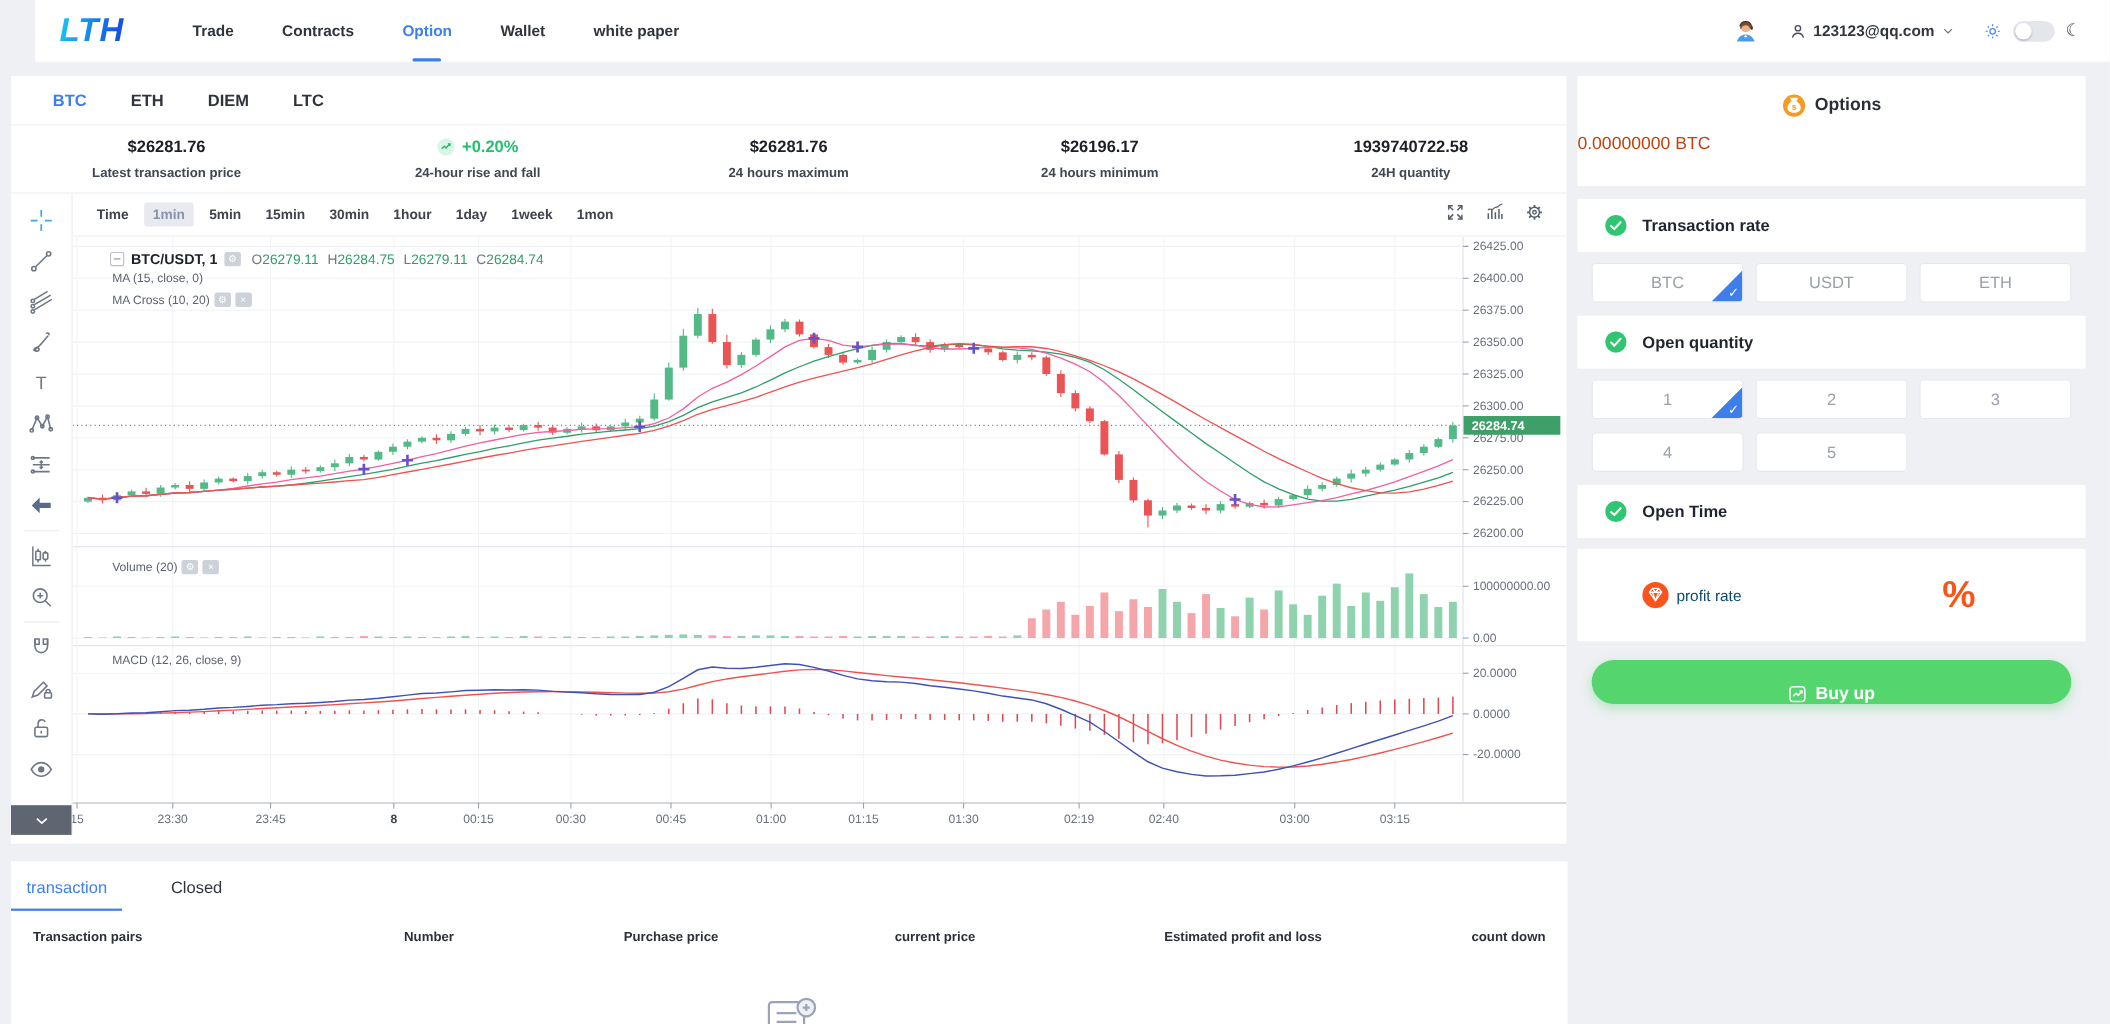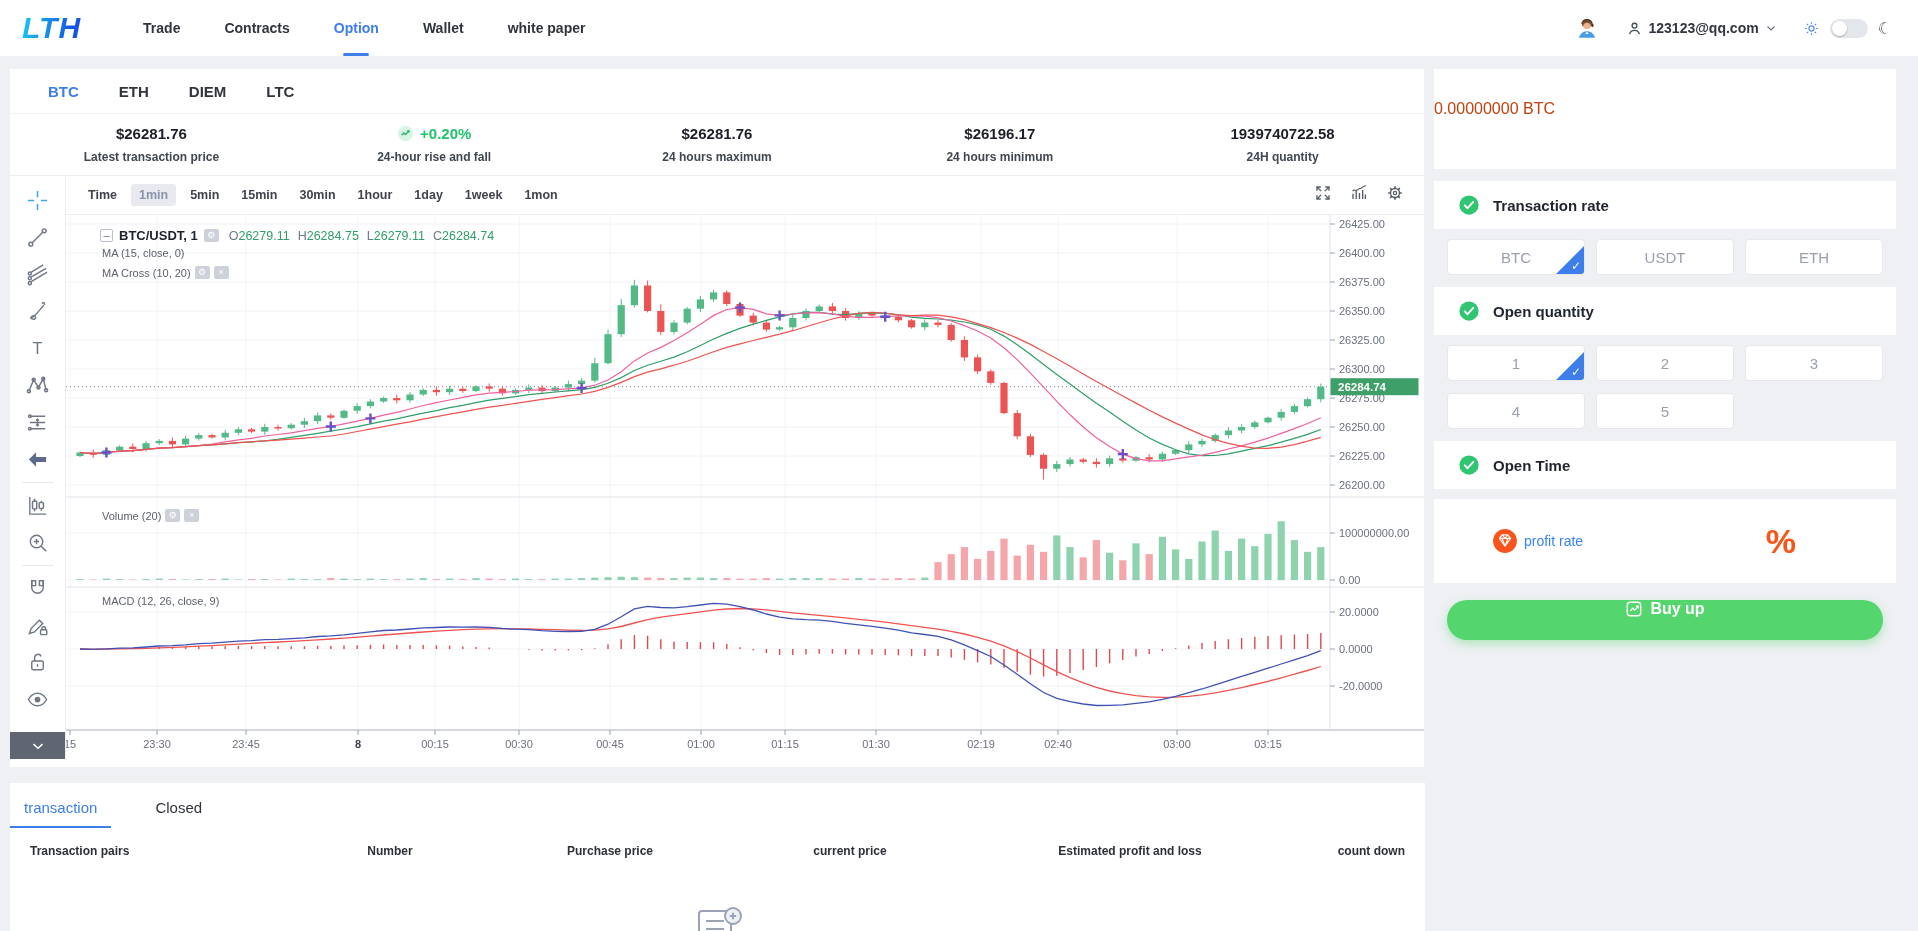--- a/index.html
+++ b/index.html
@@ -1,21 +1,21 @@
 <!DOCTYPE html>
 <html><head>
 <meta charset="utf-8">
 <style>
   * { margin:0; padding:0; box-sizing:border-box; }
   html,body { width:1918px; height:931px; overflow:hidden; background:#eef0f3;
     font-family:"Liberation Sans","DejaVu Sans",sans-serif; }
   .card { background:#fff; }
 
   
-  .topnav { height:57px; background:#fff; display:flex; align-items:center; border-bottom:1px solid #f0f1f3; }
+  .topnav { height:57px; background:#fff; display:flex; align-items:center; border-bottom:1px solid #f0f1f3;margin-left:32px; }
   .logo { margin-left:22px; font-size:30px; font-weight:800; font-style:italic; letter-spacing:1px;
     background:linear-gradient(100deg,#17bdf2 10%,#1453e6 85%); -webkit-background-clip:text; background-clip:text; color:transparent; cursor:pointer;}
   .nav-menu { display:flex; margin-left:62px; gap:44px; height:100%; align-items:center; }
   .nav-item { position:relative; font-size:14px; font-weight:700; color:#30343c; cursor:pointer; height:100%; display:flex; align-items:center; }
   .nav-item.active { color:#3d7eea; }
   .nav-item.active::after { content:""; position:absolute; bottom:0; left:50%; transform:translateX(-50%); width:26px; height:3px; border-radius:2px; background:#3d7eea; }
   .nav-right { margin-left:auto; display:flex; align-items:center; gap:26px; padding-right:26px;justify-content:space-between; }
   .avatar svg { width:26px; height:26px; display:block; cursor:pointer;}
   .account { display:flex; align-items:center; gap:6px; cursor:pointer; }
   .account .email { font-size:14px; font-weight:700; color:#32363e; }
@@ -75,23 +75,23 @@
   .sec-head { height:48px; display:flex; align-items:center; gap:13px; padding-left:24px; margin-bottom:10px; }
   .sec-head svg { width:22px; height:22px; }
   .sec-head span { font-size:15px; font-weight:700; color:#1f2430; }
   .opt-row { display:grid; grid-template-columns:repeat(3,1fr); gap:11px; padding:0 13px; margin-bottom:12px; }
   .opt-btn { position:relative; height:36px; background:#fff; border:1px solid #e6e8ec; border-radius:4px;
     display:flex; align-items:center; justify-content:center; font-size:15px; color:#9aa0ab; cursor:pointer; overflow:hidden; }
   .opt-btn.selected::after { content:""; position:absolute; right:0; bottom:0; border-left:28px solid transparent; border-bottom:28px solid #3d7eea; }
   .opt-btn.selected::before { content:"\2713"; position:absolute; right:3px; bottom:1px; color:#fff; font-size:12px; z-index:1; }
   .profit-card { height:84px; display:flex; align-items:center; padding-left:58px; margin-bottom:17px; }
   .profit-card svg { width:26px; height:26px; }
-  .profit-label { font-size:14px; color:#3b82f6; margin-left:6px; }
+  .profit-label { font-size:14px; color:#0c4a6e; margin-left:6px; }
   .percent { margin-left:auto; margin-right:100px; font-size:34px; font-weight:800; color:#fa5416; }
-  .buy-up,.buy-fall { display:flex; align-items:flex-start; justify-content:center; gap:7px; width:calc(100% - 26px);
+  .buy-up,.buy-fall { display:flex; align-items:flex-end; justify-content:center; gap:7px; width:calc(100% - 26px);
     margin:0 13px 15px 13px; height:40px; border:none; border-radius:21px; color:#fff; font-size:16px; font-weight:700; cursor:pointer;
     font-family:"Liberation Sans","DejaVu Sans",sans-serif;}
   .buy-up { background:#55d56e; box-shadow:0 4px 10px rgba(85,213,110,.4); }
   .buy-fall { background:#f7605f; box-shadow:0 4px 10px rgba(247,96,95,.35); }
   .buy-up svg,.buy-fall svg { width:18px; height:18px; }
 
   
   .bottom-panel { margin:16px 10px 0 10px; width:1415px; height:220px; padding-top:12px; }
   .order-tabs { display:flex; gap:30px; }
   .order-tab { font-size:15px; color:#30343c; padding:4px 14px 10px 14px; cursor:pointer; }
@@ -837,20 +837,29 @@
             <span class="mini-box">×</span>
           </div>
           <div class="legend-row macd">MACD (12, 26, close, 9)</div>
         </div>
       </div>
     </div>
   </section>
 
   <aside class="sidebar">
     <div class="card options-card">
+      <div class="opt-title">
+        <svg viewBox="0 0 24 24">
+          <circle cx="12" cy="12" r="11" fill="#f59a23"></circle>
+          <path d="M9.6 7.6h4.8l1.4-2.5a.55.55 0 0 0-.48-.85H8.7a.55.55 0 0 0-.48.85z" fill="#fff"></path>
+          <path d="M9.6 7.6C6.9 9.4 5.4 11.6 5.4 14.2c0 3.2 2.8 5 6.6 5s6.6-1.8 6.6-5c0-2.6-1.5-4.8-4.2-6.6z" fill="#fff"></path>
+          <text x="12" y="16.6" font-size="7.5" font-weight="bold" fill="#f59a23" text-anchor="middle">$</text>
+        </svg>
+        <span>Options</span>
+      </div>
       <div class="balance">0.00000000 BTC</div>
     </div>
 
     <div class="card sec-head">
       <svg viewBox="0 0 24 24">
         <circle cx="12" cy="12" r="10.5" fill="#2fc571"></circle>
         <path d="M7.3 12.4l3.1 3.1 6.2-6.8" stroke="#fff" stroke-width="2.1" fill="none" stroke-linecap="round" stroke-linejoin="round"></path>
       </svg>
       <span>Transaction rate</span>
     </div>

